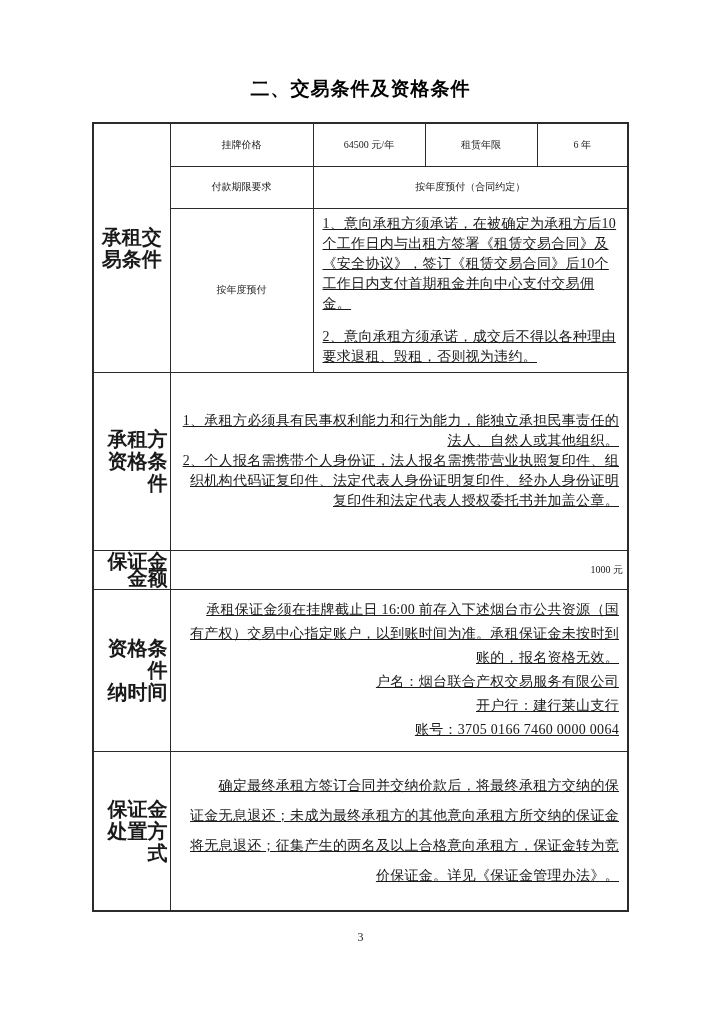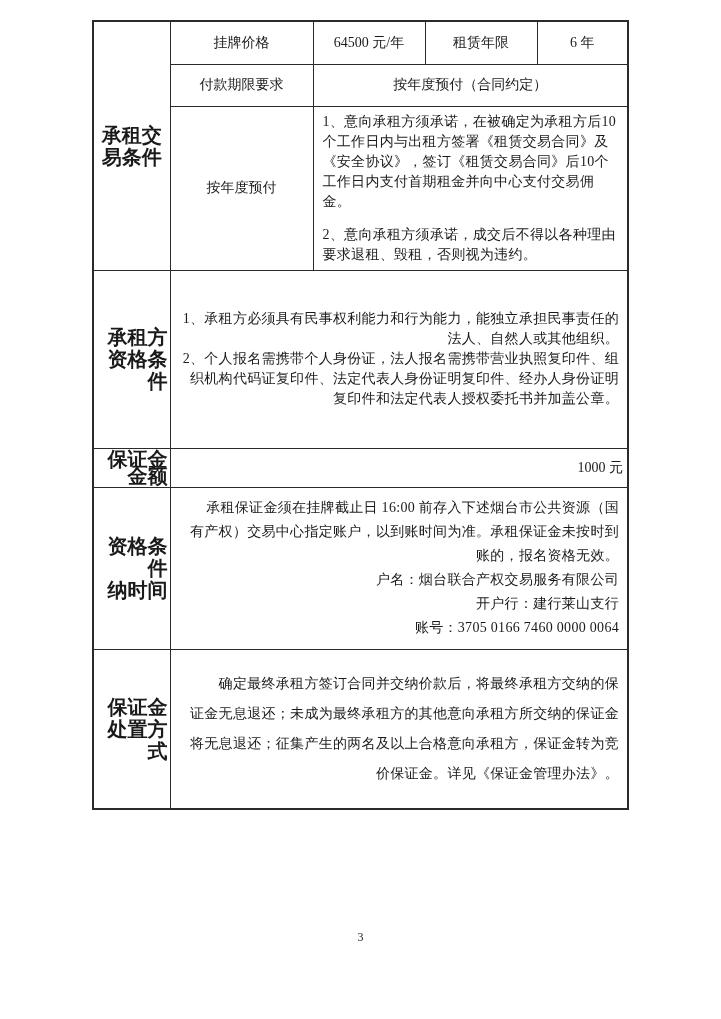--- a/index.html
+++ b/index.html
@@ -37,28 +37,29 @@
   .label-cell {
     font-weight: bold;
     text-align: center;
     white-space: pre-line;
     font-size: 20px;
     line-height: 22px;
     padding: 2px;
   }
   .center-cell {
     text-align: center;
-    font-size: 14px;
+    font-size: 10px;
     padding: 2px 4px;
   }
   .content-cell {
     font-size: 14px;
     line-height: 20px;
     padding: 5px 8px 5px 9px;
     letter-spacing: 0.3px;
+    text-decoration: underline;
   }
   .content-cell p { margin: 0; }
   .para-gap { margin-top: 13px !important; }
   .lh24 { line-height: 24px; }
   .lh30 { line-height: 30px; padding-left: 18px; }
   .first-indent { text-indent: 22px; }
   .acct-line { padding-left: 42px; }
   .page-number {
     position: absolute;
     top: 930px;
@@ -67,20 +68,21 @@
     text-align: center;
     font-size: 12px;
     color: #1a1a1a;
   }
 </style>
 </head>
 <body>
 
 <div class="page">
 
+  <div class="doc-title">二、交易条件及资格条件</div>
 
   <table class="main">
     <colgroup>
       <col style="width:77px">
       <col style="width:143px">
       <col style="width:112px">
       <col style="width:112px">
       <col style="width:91px">
     </colgroup>
 

